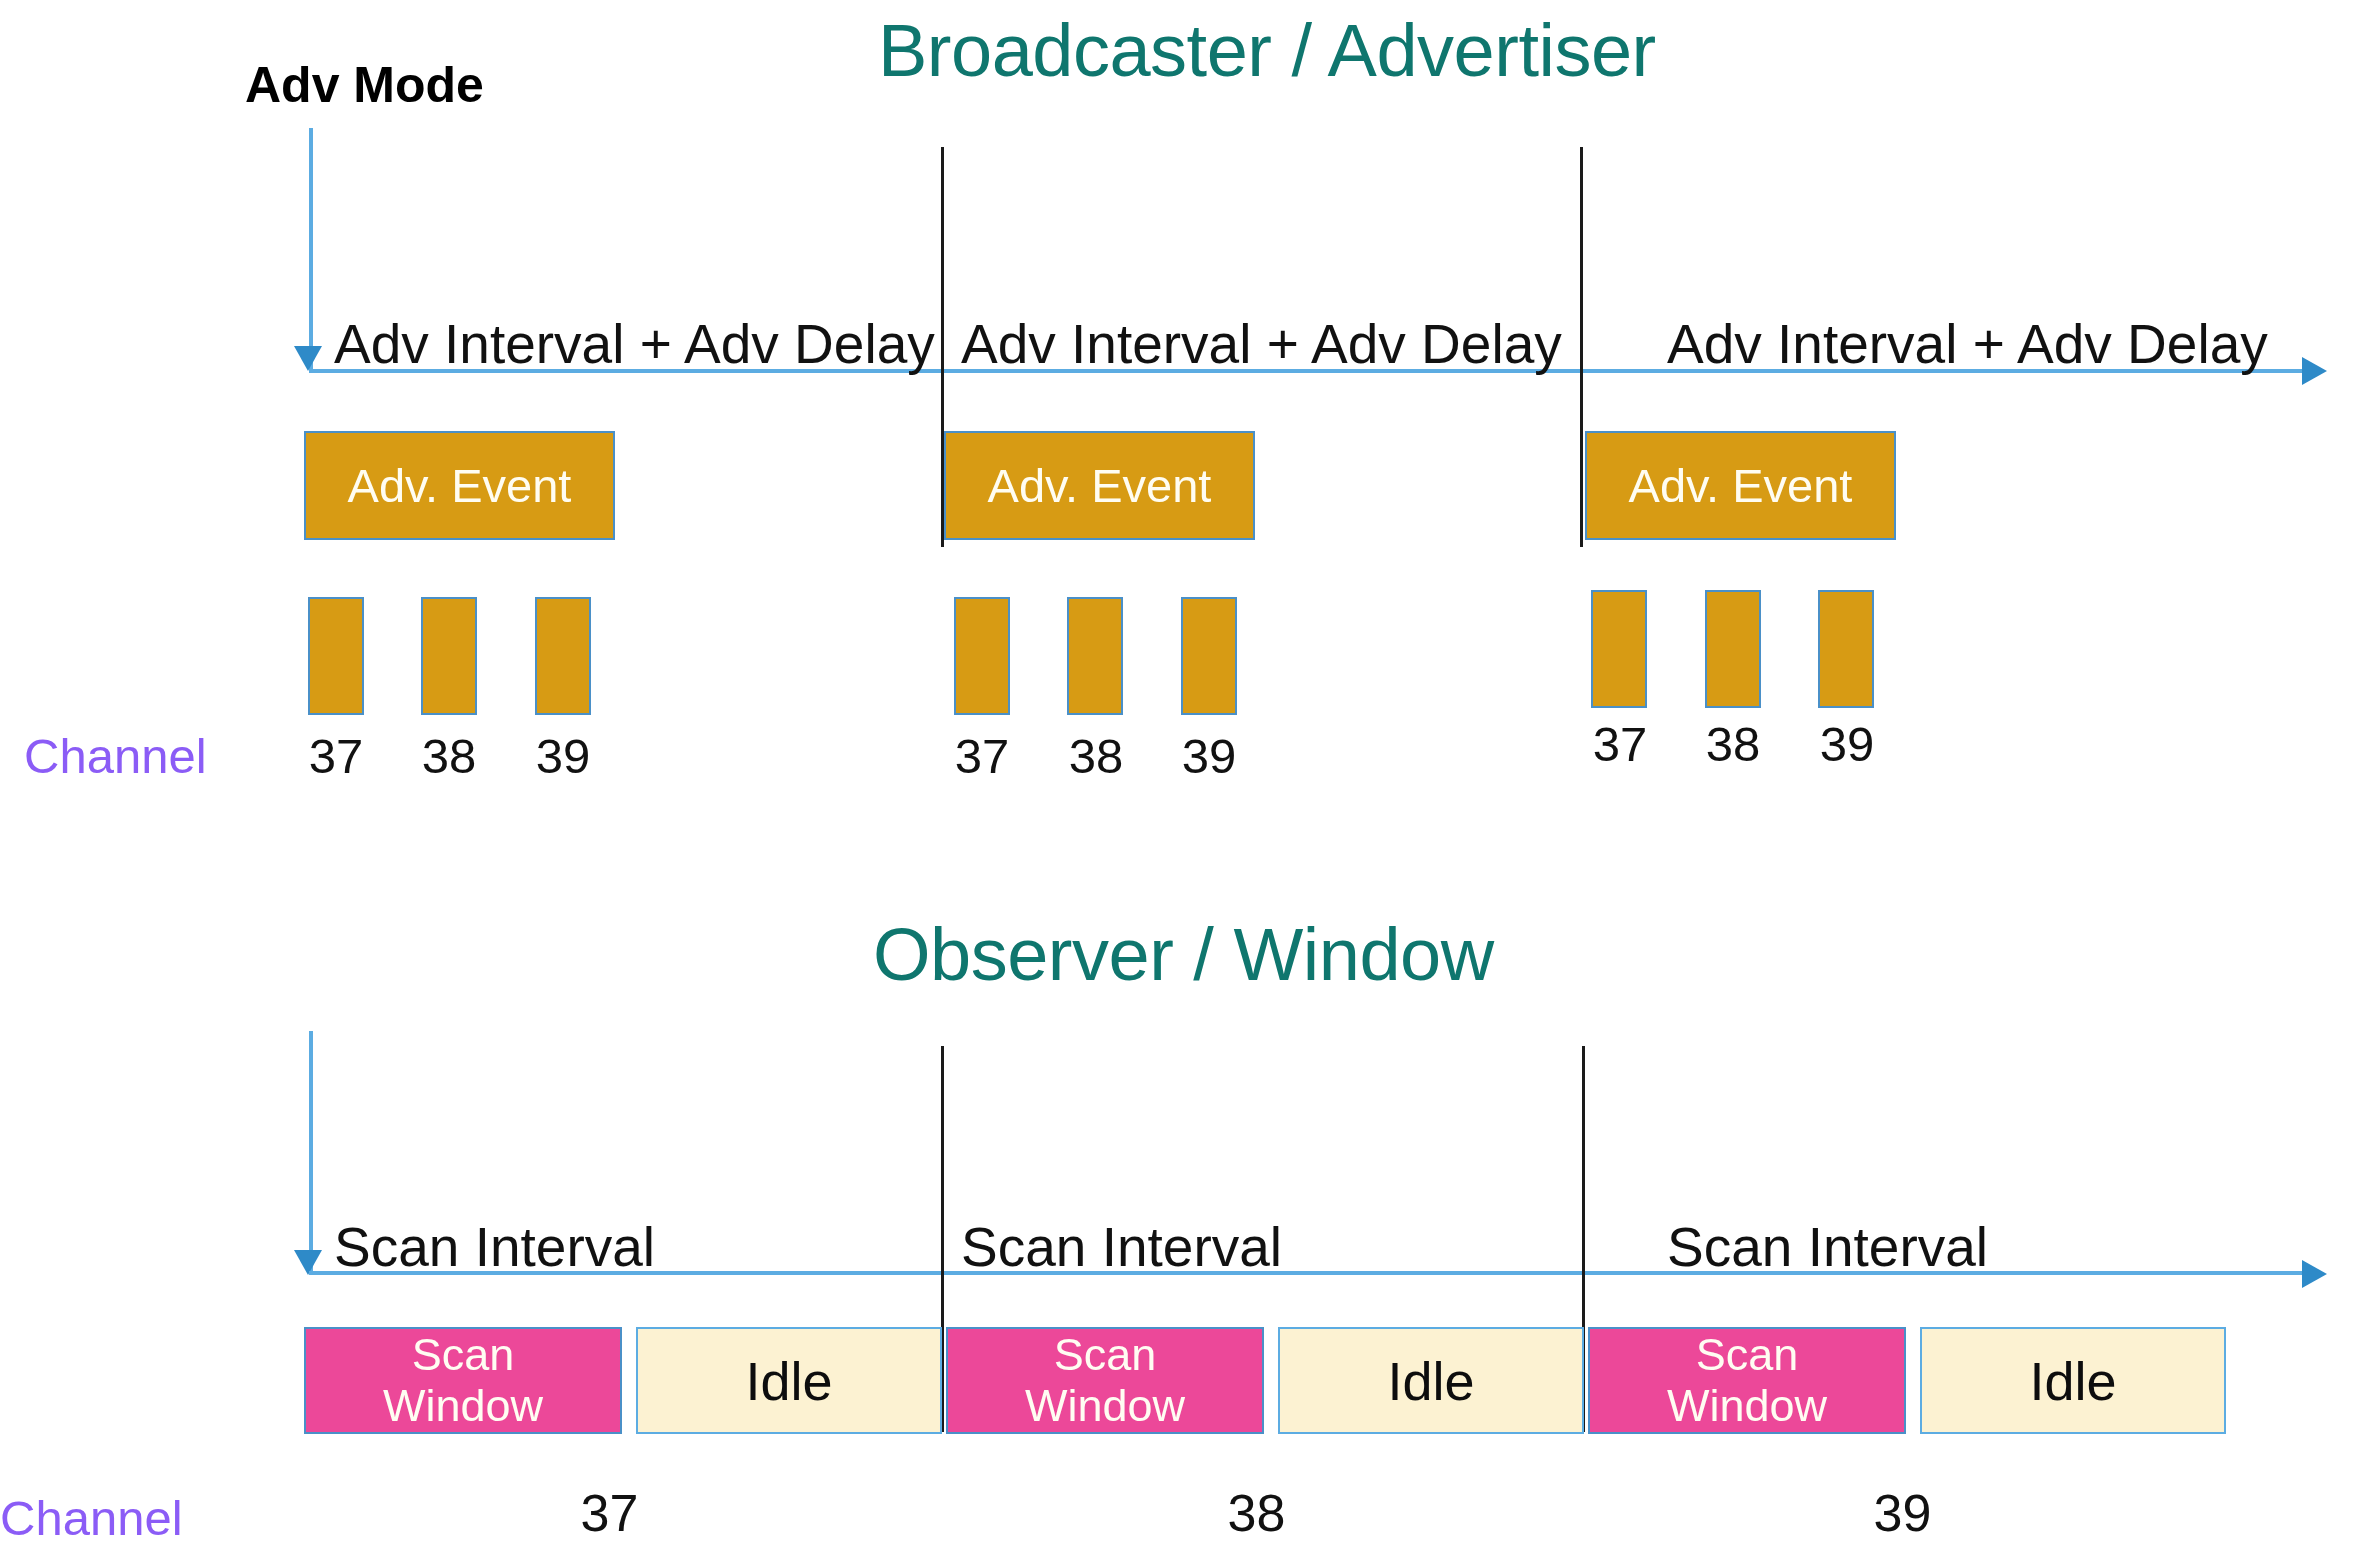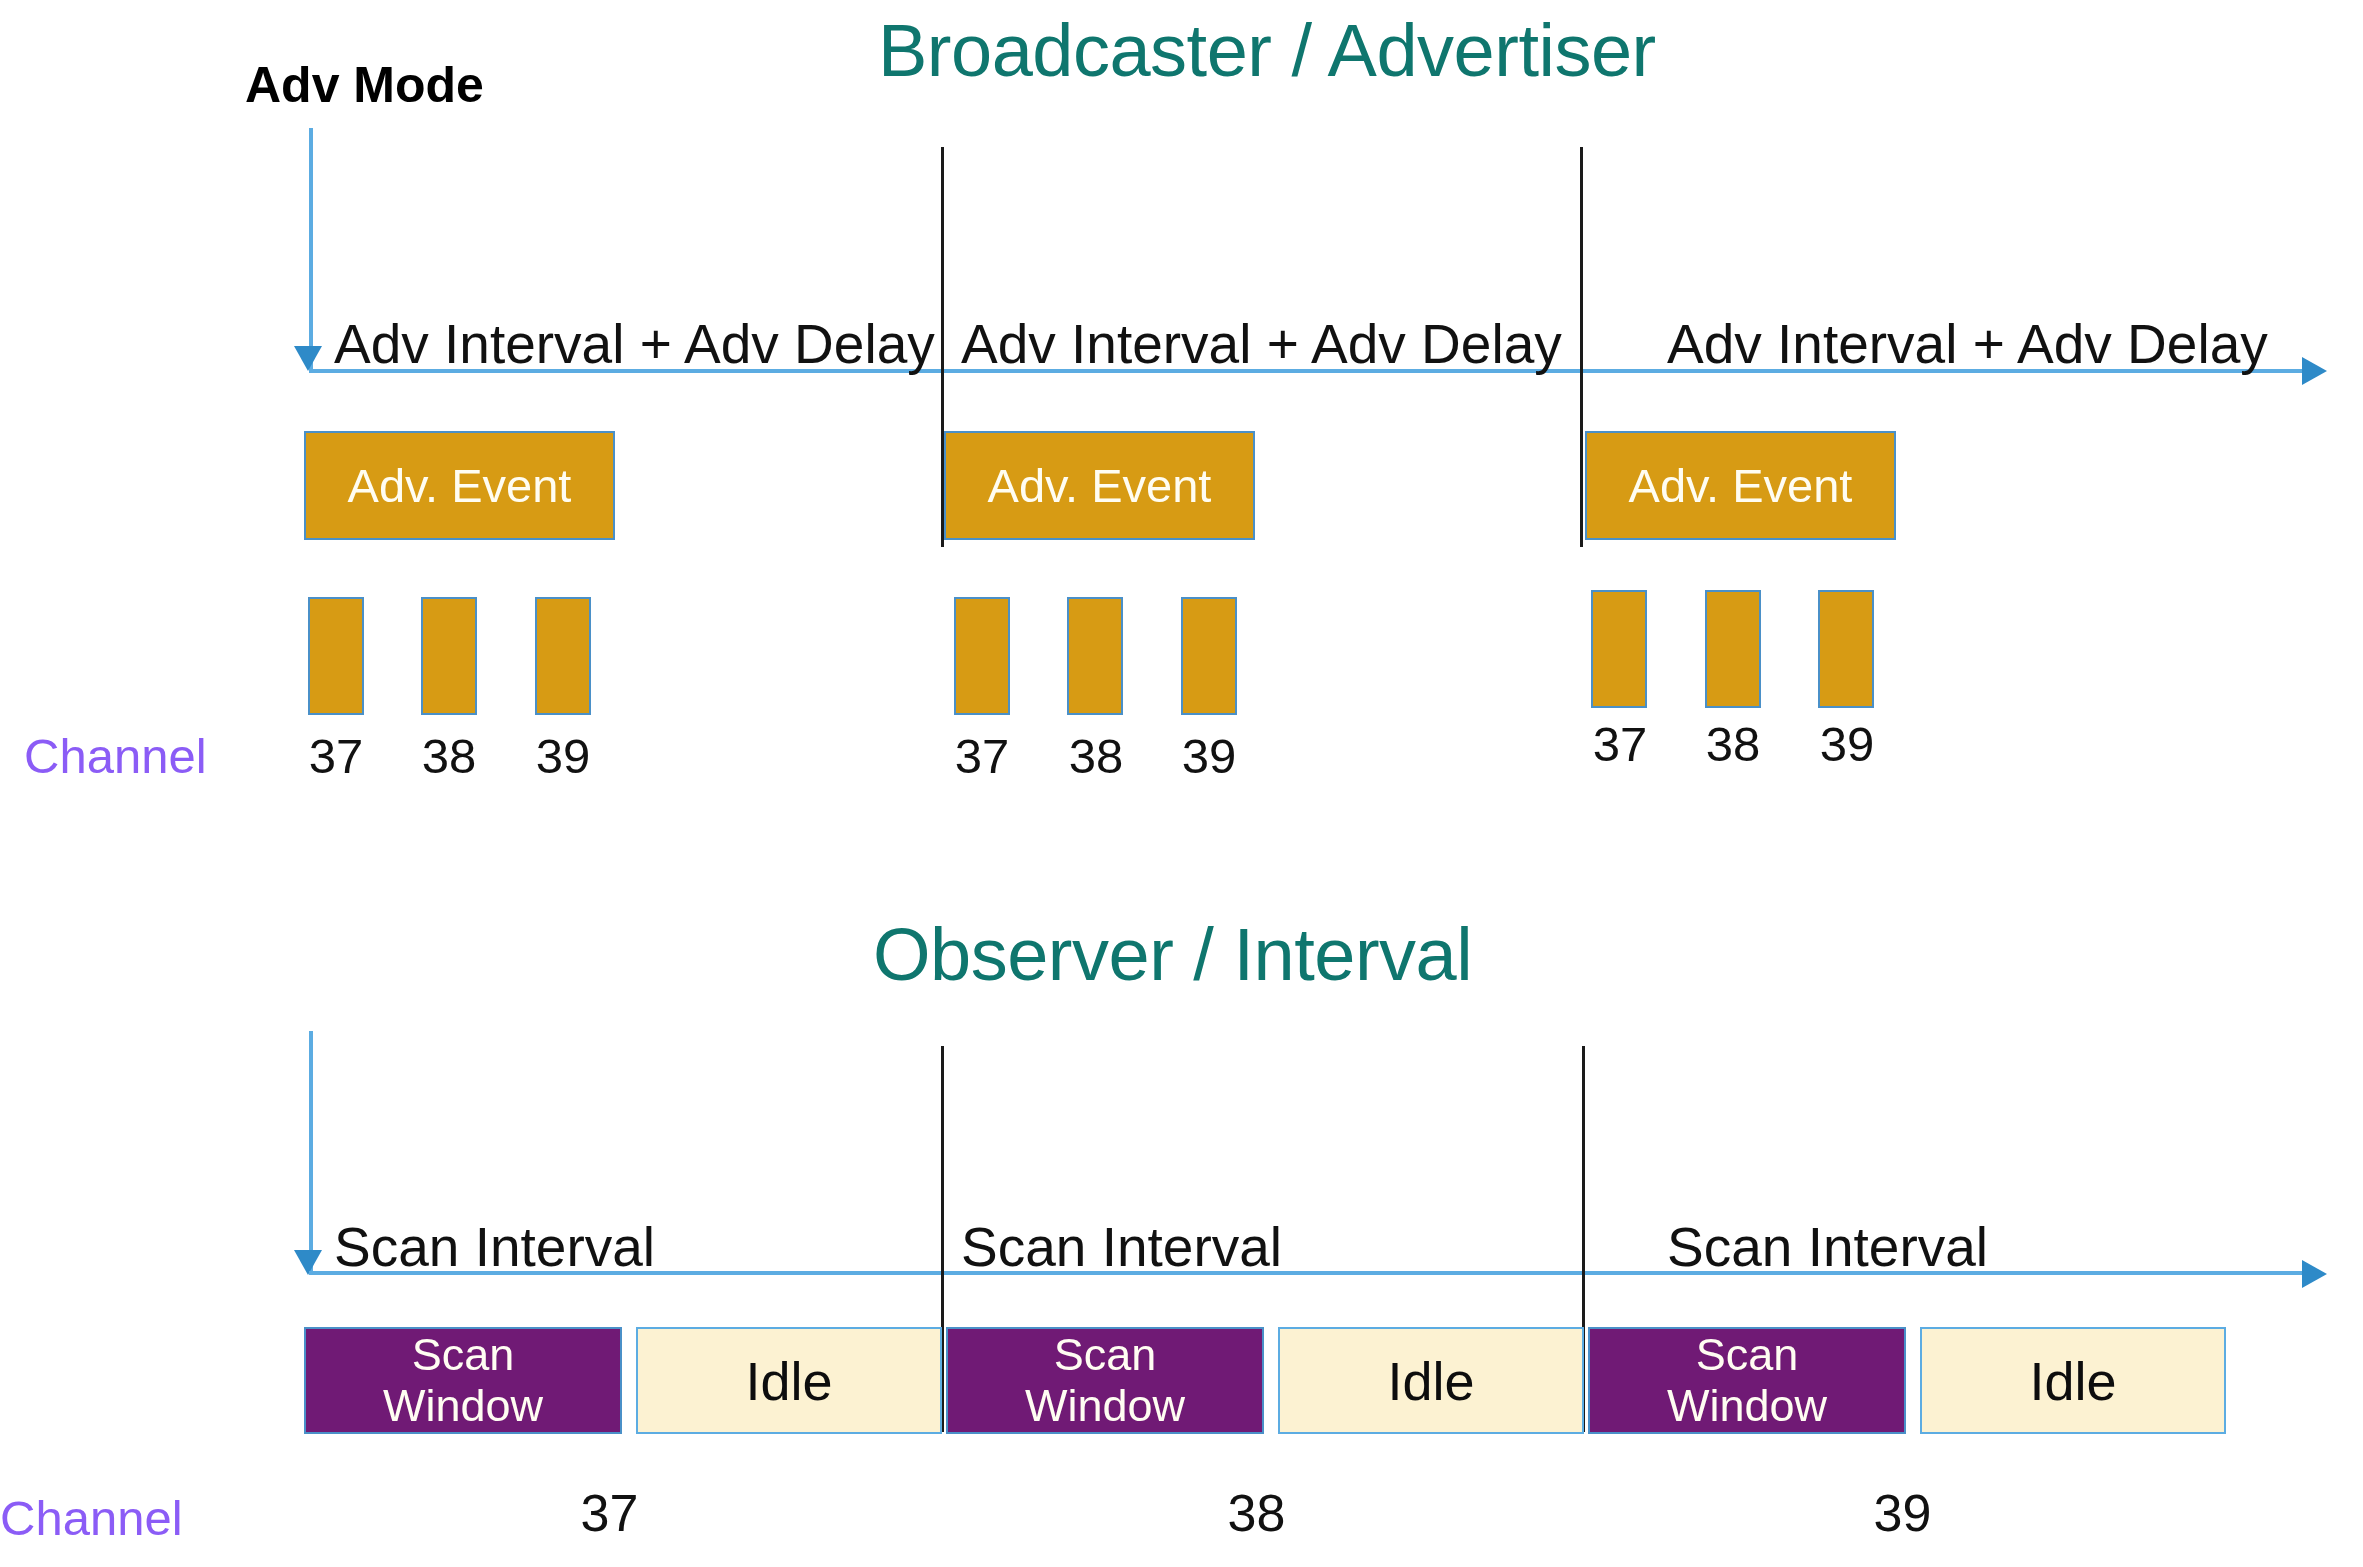--- a/index.html
+++ b/index.html
@@ -103,21 +103,21 @@
     font-size: 47px;
     font-weight: 400;
     white-space: nowrap;
   }
   .chan-bar {
     background: #D79B14;
     border: 2.9px solid #4A90C8;
     box-sizing: border-box;
   }
   .scan-window {
-    background: #701a75;
+    background: #ec4899;
     border: 2.9px solid #4A90C8;
     box-sizing: border-box;
     display: flex;
     flex-direction: column;
     align-items: center;
     justify-content: center;
     color: #FFFDF2;
     font-size: 45px;
     line-height: 1.12;
     font-weight: 400;
@@ -178,21 +178,21 @@
   <div class="abs chan-num" style="left:1057px; top:728px; width:78px;">38</div>
   <div class="abs chan-num" style="left:1170px; top:728px; width:78px;">39</div>
 
   <div class="abs chan-bar" style="left:1591px; top:590px; width:56px; height:118px;"></div>
   <div class="abs chan-bar" style="left:1705px; top:590px; width:56px; height:118px;"></div>
   <div class="abs chan-bar" style="left:1818px; top:590px; width:56px; height:118px;"></div>
   <div class="abs chan-num" style="left:1581px; top:716px; width:78px;">37</div>
   <div class="abs chan-num" style="left:1694px; top:716px; width:78px;">38</div>
   <div class="abs chan-num" style="left:1808px; top:716px; width:78px;">39</div>
 
-  <div class="abs section-title" style="left:873px; top:912px;">Observer / Interval</div>
+  <div class="abs section-title" style="left:873px; top:912px;">Observer / Window</div>
 
 
   <div class="abs v-axis" style="left:309px; top:1031px; height:243px;"></div>
   <div class="abs arrow-down" style="left:294px; top:1250px;"></div>
 
   <div class="abs h-axis" style="left:309px; top:1271px; width:1995px;"></div>
   <div class="abs arrow-right" style="left:2302px; top:1260px;"></div>
 
   <div class="abs divider" style="left:941px; top:1046px; height:386px;"></div>
   <div class="abs divider" style="left:1582px; top:1046px; height:386px;"></div>

